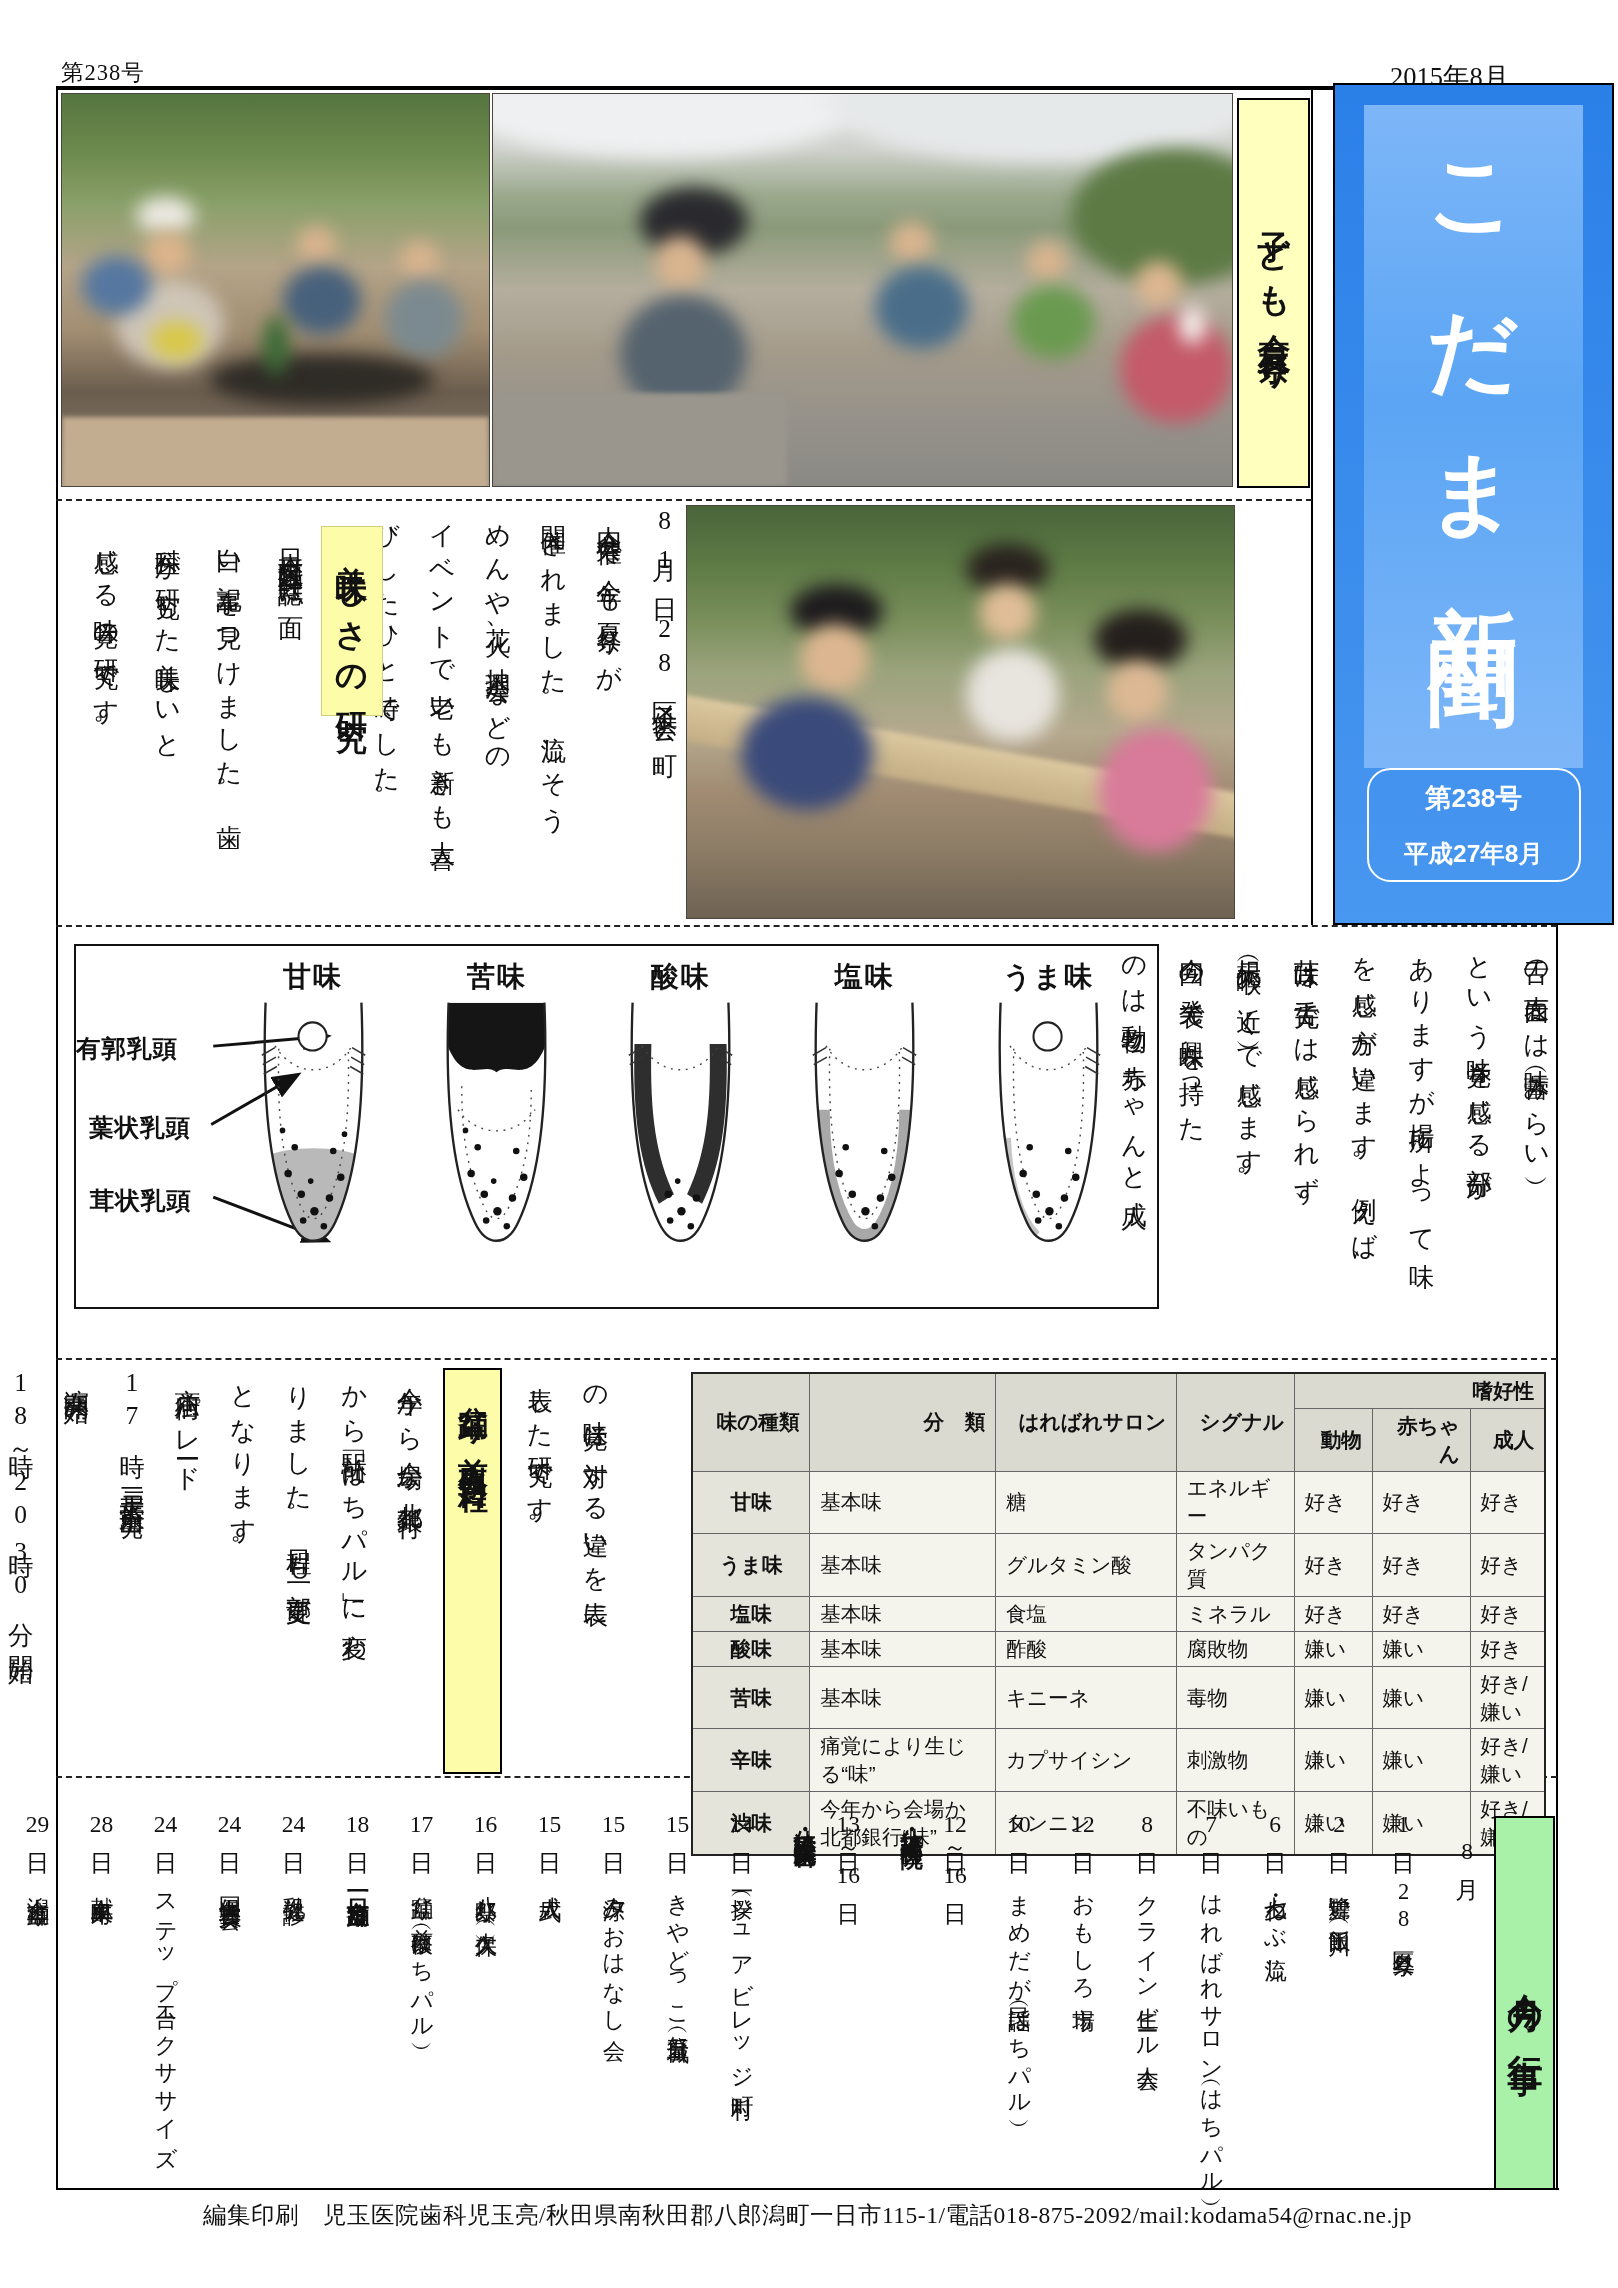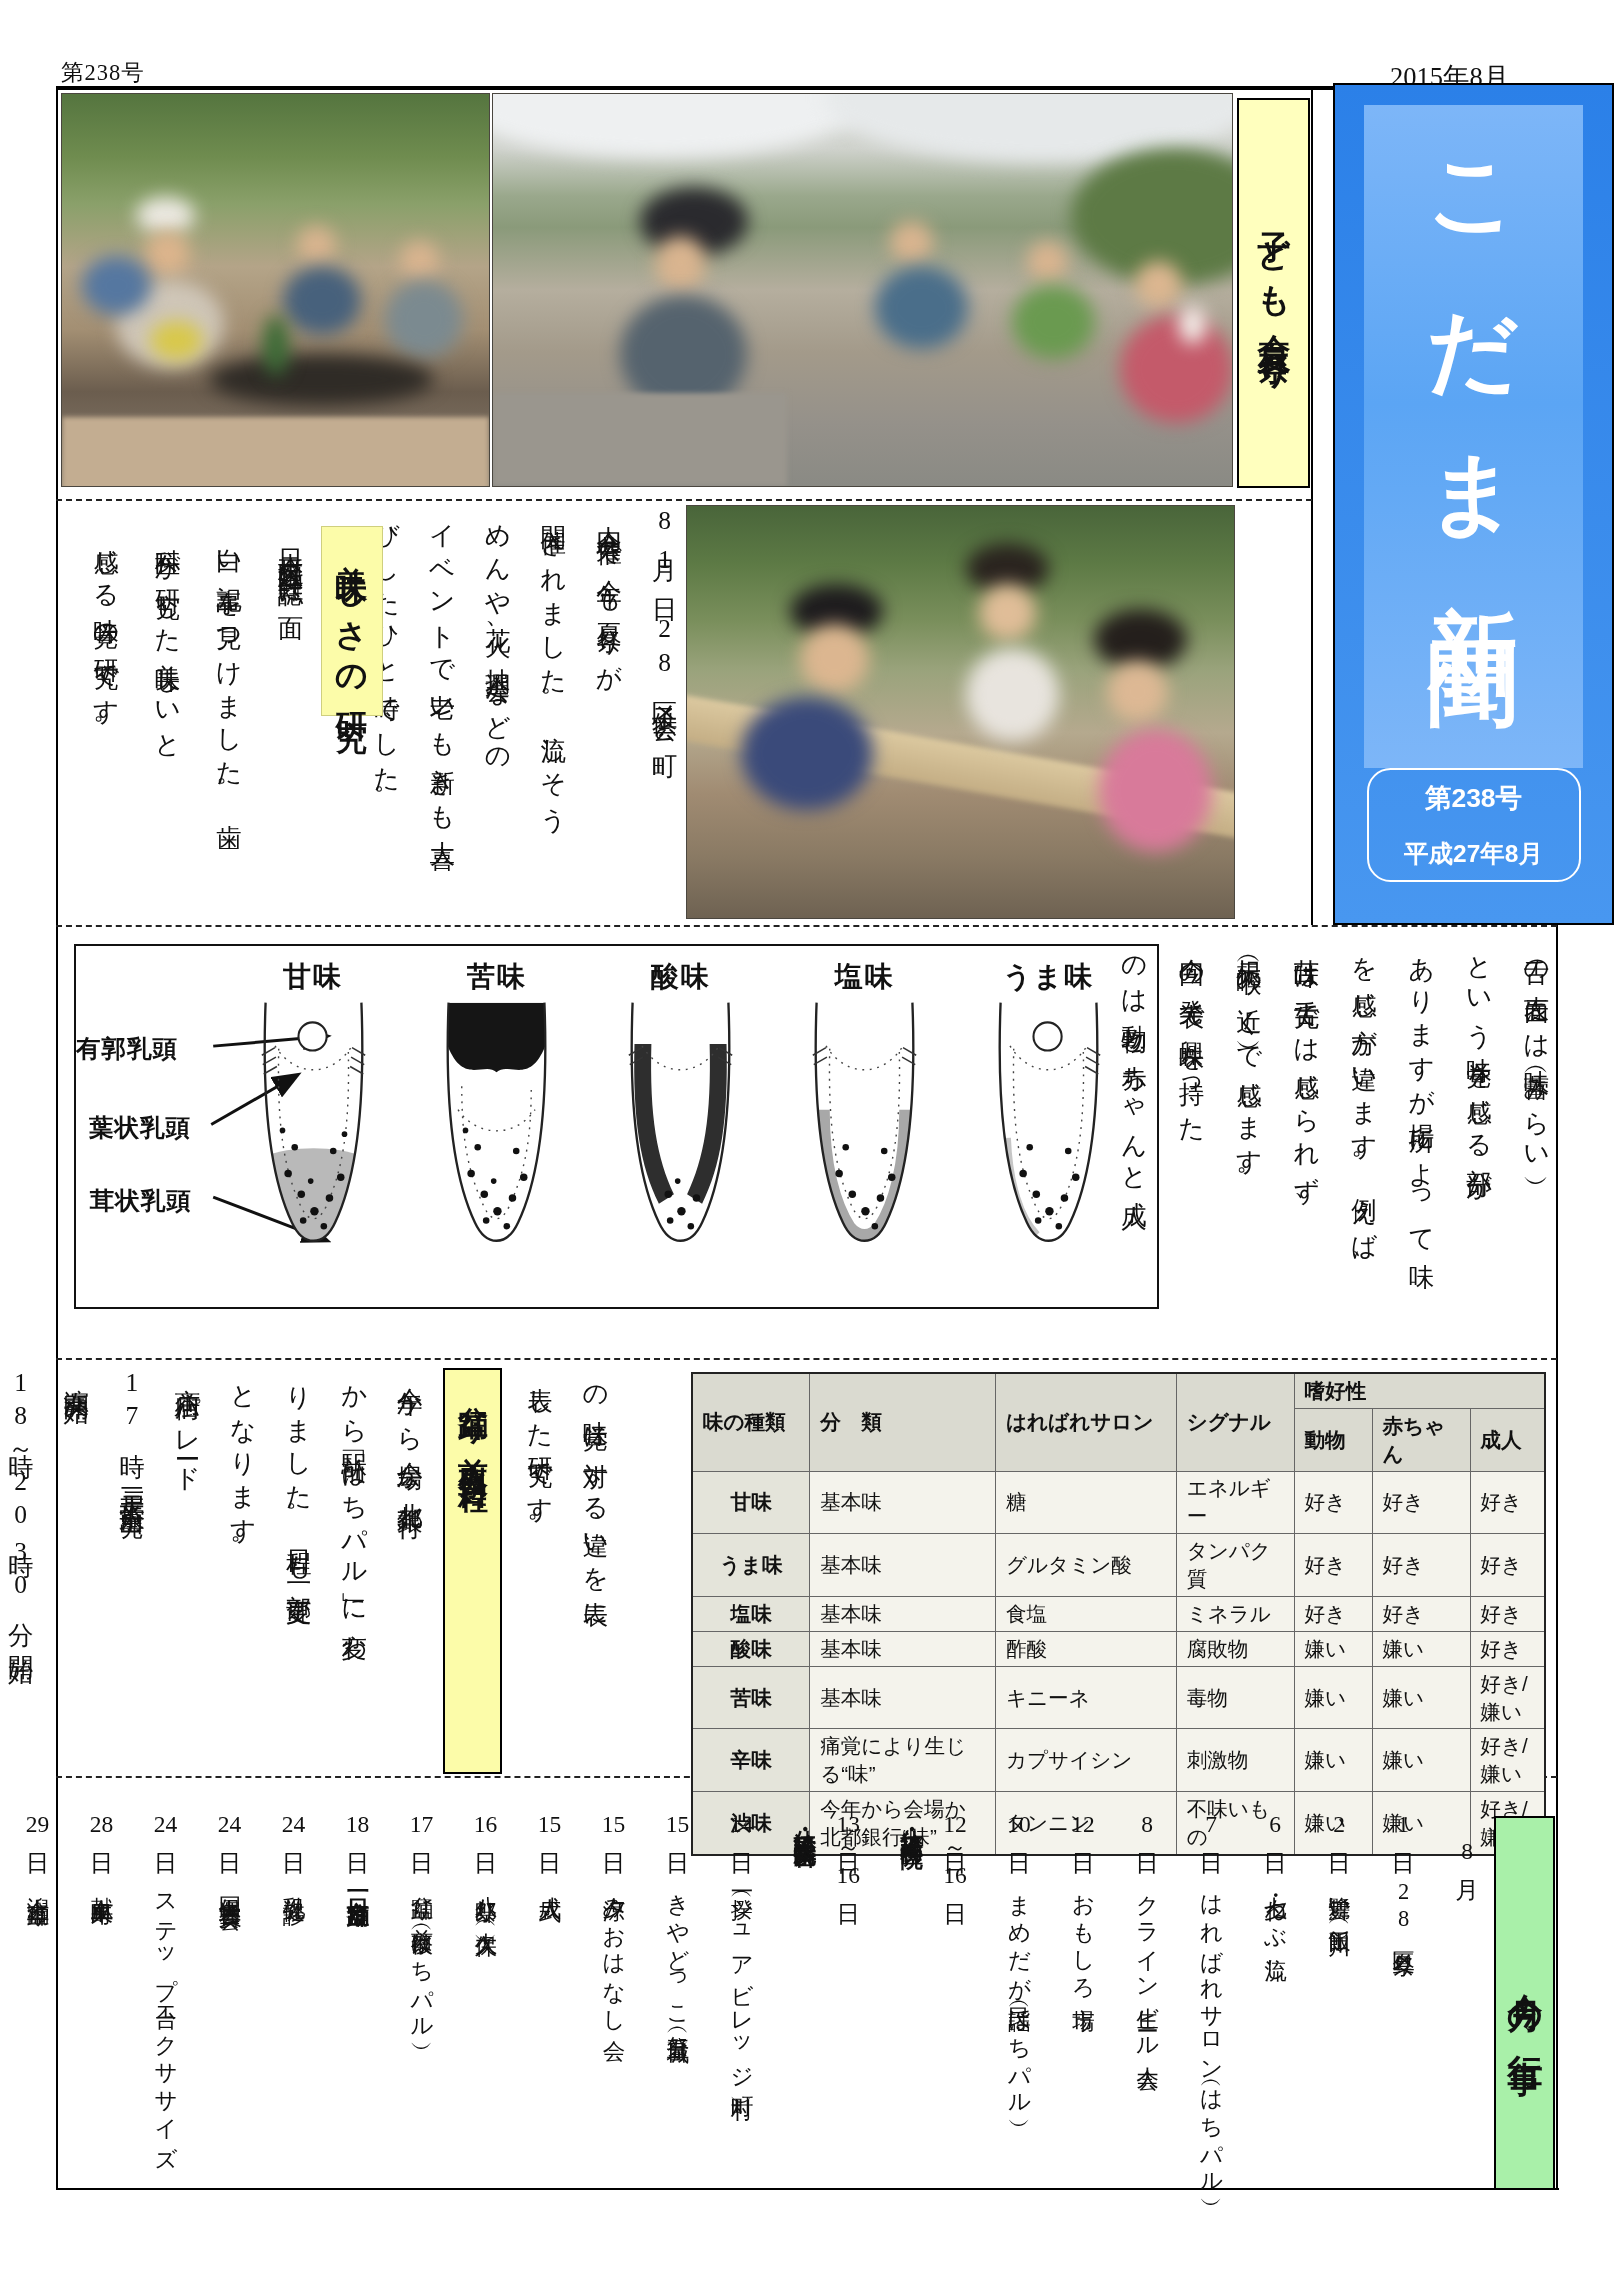--- a/index.html
+++ b/index.html
@@ -78,21 +78,21 @@
   .fig svg{display:block;margin:0 auto}
   .papilla{position:absolute;font-family:"Liberation Sans","DejaVu Sans",sans-serif;
            font-weight:700;font-size:24.5px;letter-spacing:1px}
   .arrows{position:absolute;left:0;top:0;pointer-events:none}
 
   
   .taste-table{position:absolute;left:691px;top:1372px;width:855px;border-collapse:collapse;
       background:#f4f3ec;font-family:"Liberation Sans","DejaVu Sans",sans-serif;font-size:20.6px}
   .taste-table th,.taste-table td{border:1px solid #666;padding:2.9px 9.8px}
   .taste-table{border:2px solid #222}
-  .taste-table th{background:#dadad0;font-weight:700;text-align:left}
+  .taste-table th{background:#dadad0;font-weight:700;text-align:right}
   .taste-table td.c1{font-weight:700;text-align:center;background:#e4e4da}
   .taste-table td{text-align:left}
 
   
   .events{position:absolute;left:76px;top:1812px;height:416px;width:1407px;
       writing-mode:vertical-rl;text-orientation:upright;font-size:23.5px;letter-spacing:2px}
   .ev{display:block;margin-block-end:32px}
   .ev .date{font-size:23.5px}
   .ev .name{font-size:22.5px;margin-inline-start:13.7px}
   .ev .name[data-weight="bold"]{font-weight:700}
@@ -586,15 +586,16 @@
       <span class="date"><span class="tcy">28</span><span>日</span></span>
       <span class="name">献血車来町</span>
     </div>
     <div class="ev">
       <span class="date"><span class="tcy">29</span><span>日</span></span>
       <span class="name">潟上市盆踊り</span>
     </div>
 
   </div>
 
+  <div class="footer">編集印刷　児玉医院歯科児玉亮/秋田県南秋田郡八郎潟町一日市115-1/電話018-875-2092/mail:kodama54@rnac.ne.jp</div>
 
 </div>
 
 
 </body></html>

